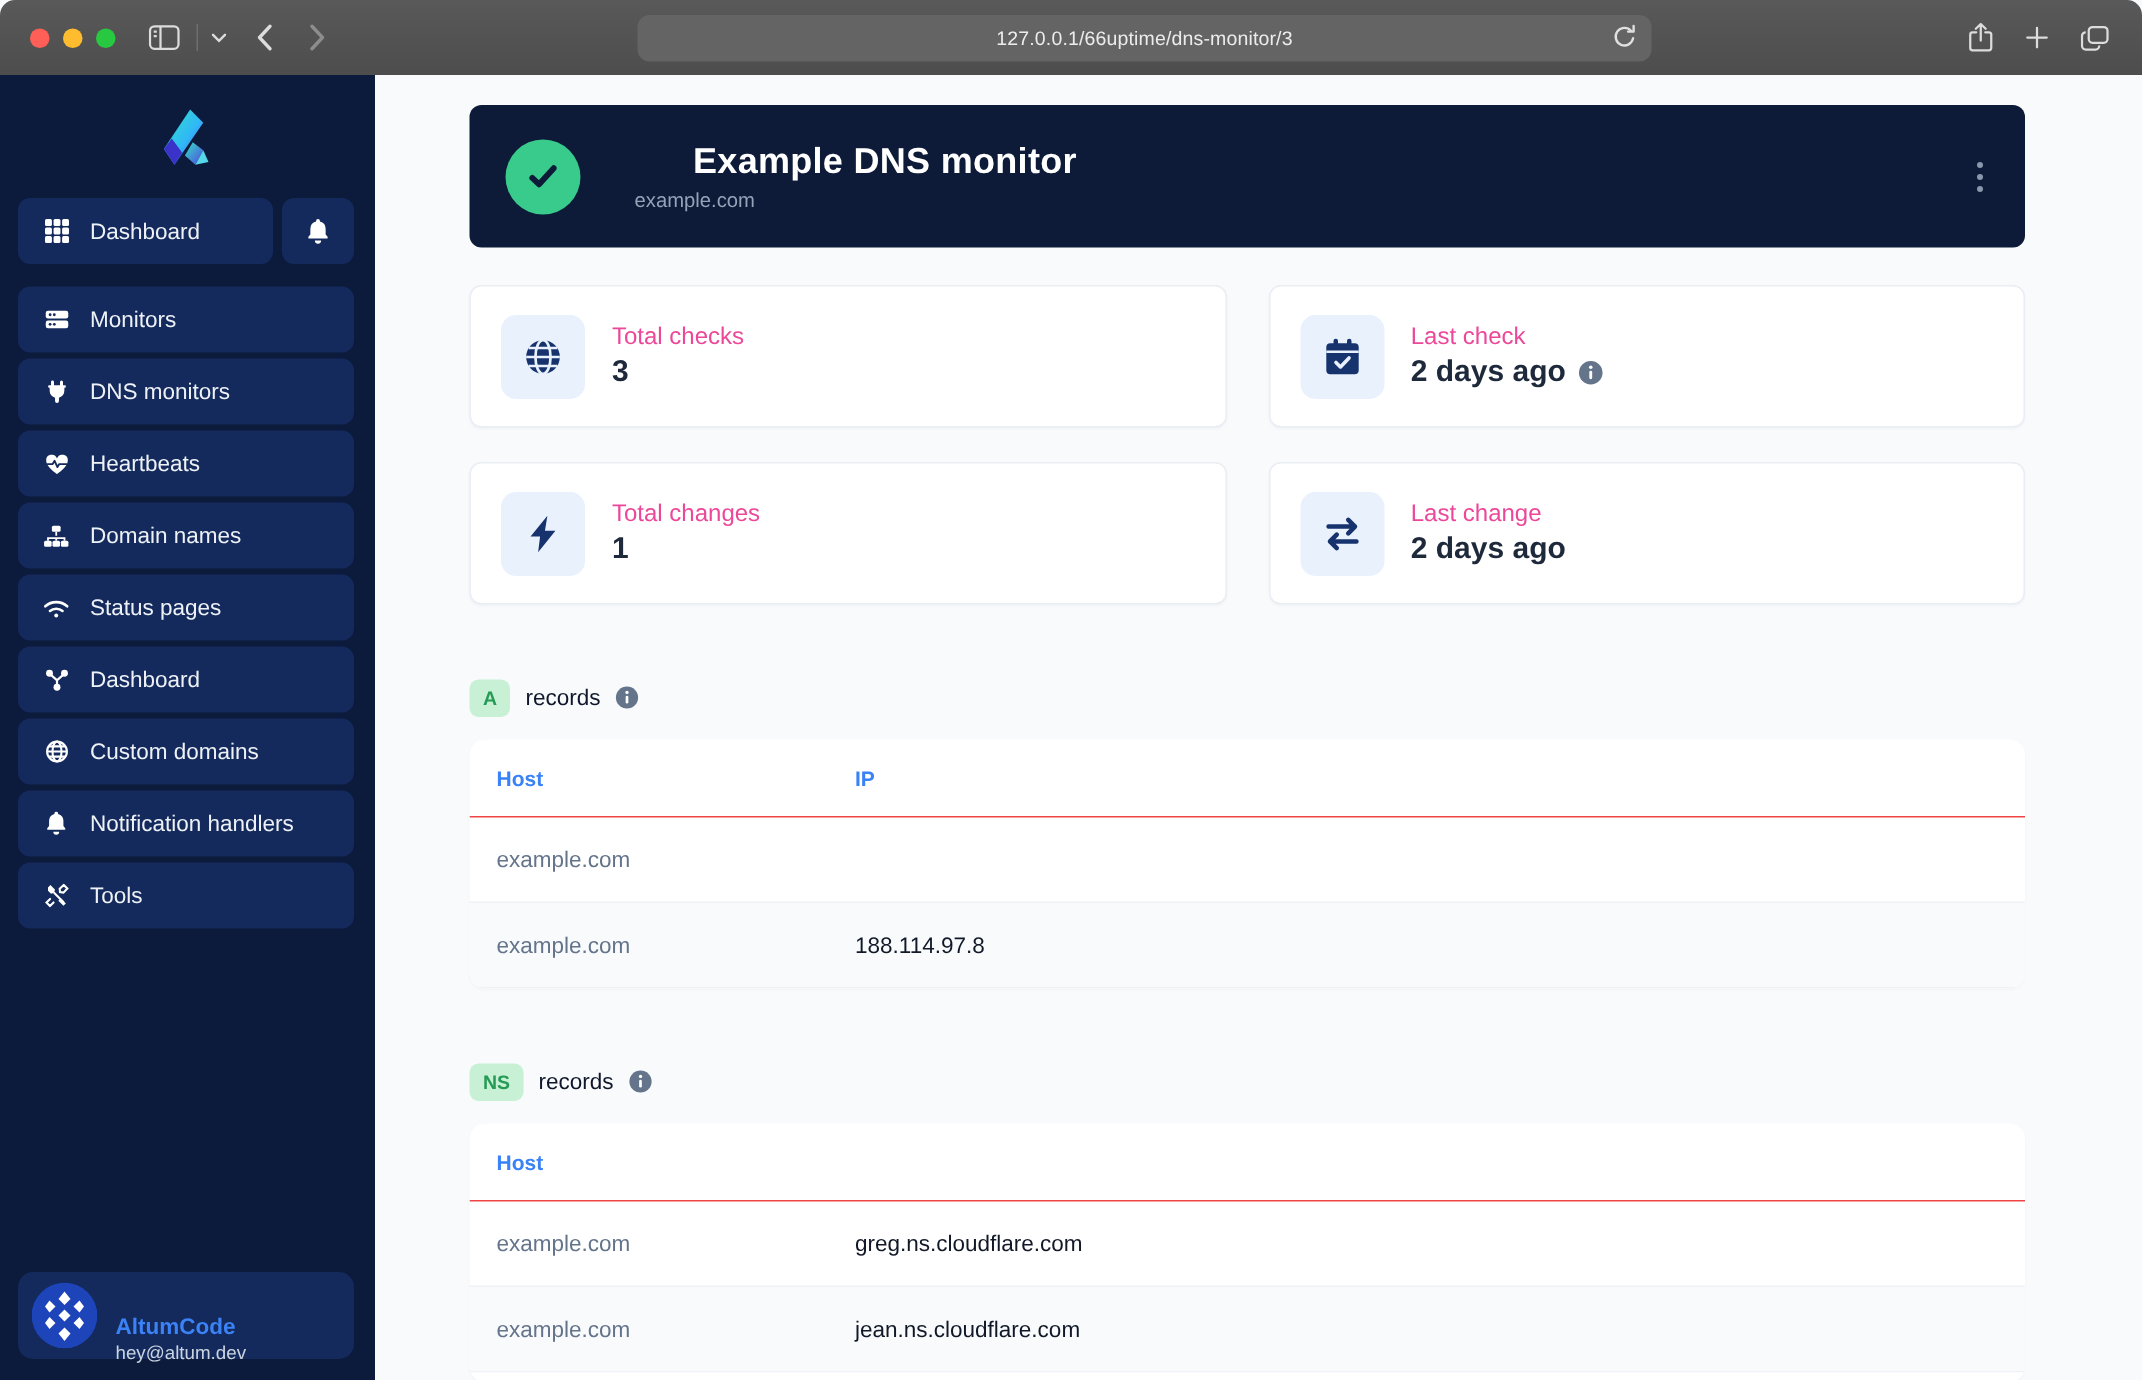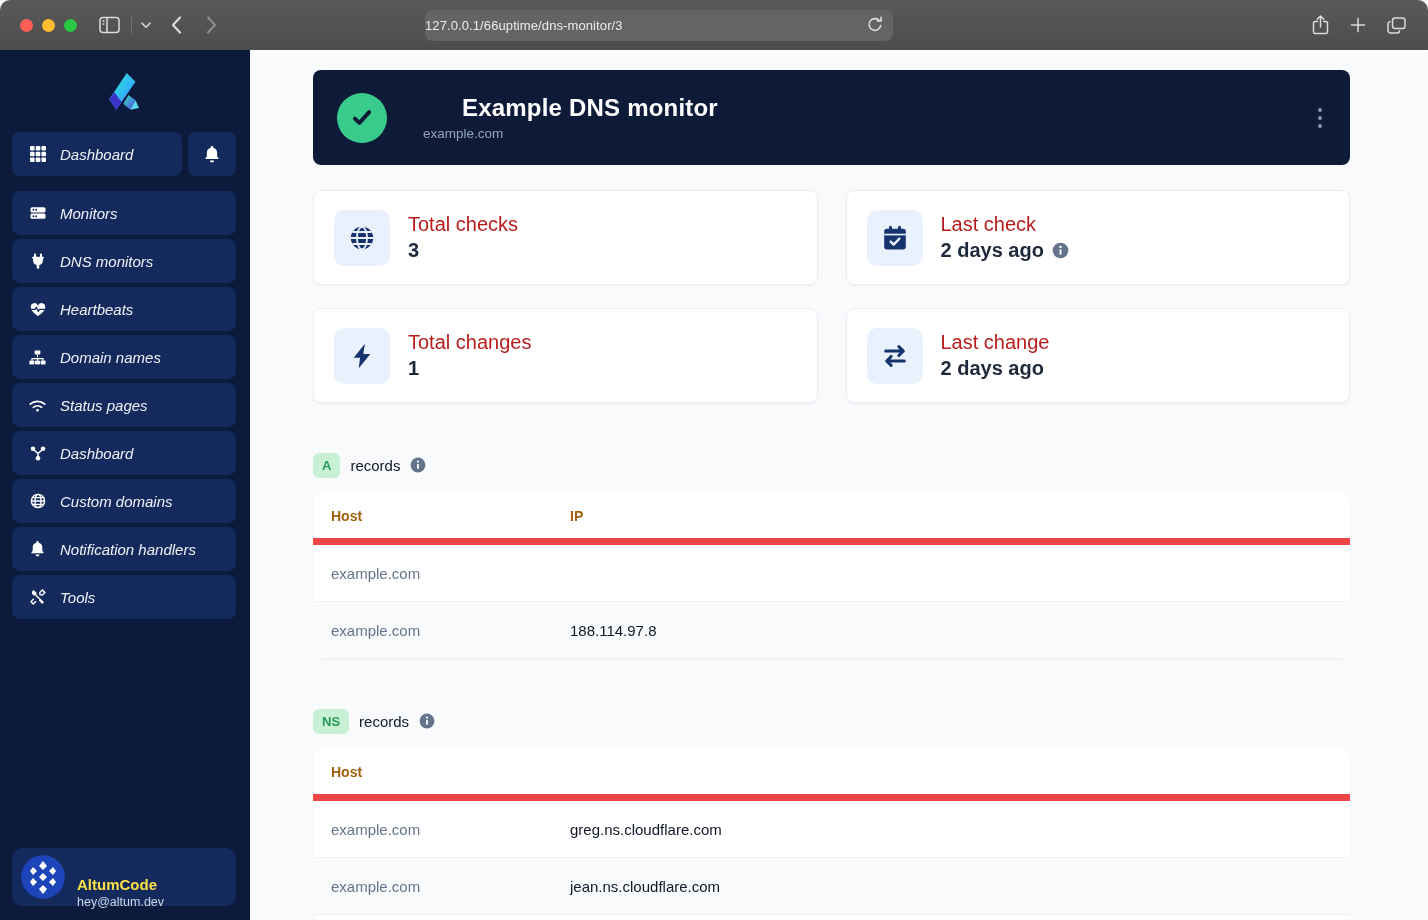--- a/index.html
+++ b/index.html
@@ -10,45 +10,45 @@
   .chrome { position:absolute; top:0; left:0; width:1428px; height:50px;
             background:linear-gradient(#595959,#4d4d4d); border-radius:10px 10px 0 0;
             display:flex; align-items:center; z-index:10; }
   .traffic { display:flex; gap:9px; margin-left:20px; }
   .traffic span { width:13px; height:13px; border-radius:50%; display:block; }
   .t-red{background:#ff5f57;} .t-yellow{background:#febc2e;} .t-green{background:#28c840;}
   .chrome-icons { display:flex; align-items:center; color:#dcdcdc; }
   .chrome-btn { display:flex; align-items:center; justify-content:center; background:none; border:none; color:#dcdcdc; cursor:default; padding:0; }
   .chrome-sep { width:1px; height:18px; background:#6e6e6e; margin:0 9px 0 11px; }
   .dim { color:#8d8d8d; }
-  .urlbar { position:absolute; left:425px; top:10px; width:468px; height:31px;
-            background:#646464; border-radius:8px; display:flex; align-items:center; }
+  .urlbar { position:absolute; left:425px; top:10px; width:676px; height:31px;
+            background:#646464; border-radius:8px; display:flex; align-items:center; justify-content:center; }
   .urlbar .url-text { color:#ececec; font-size:13px; letter-spacing:.1px; }
   .urlbar .reload { position:absolute; right:9px; top:6px; color:#e0e0e0; }
   .chrome-right { position:absolute; right:22px; top:0; height:50px; display:flex; align-items:center; gap:21px; color:#e0e0e0; }
 
   
   .app { position:absolute; top:50px; left:0; width:1428px; height:870px; display:flex; }
 
   
   .sidebar { width:250px; background:#0c1a3c; position:relative; flex-shrink:0; }
   .logo-wrap { display:flex; justify-content:center; padding:16px 0 10px 0; }
-  .nav { padding:0 14px 0 12px;font-style:italic; }
+  .nav { padding:0 14px 0 12px; }
   .nav-row { display:flex; gap:6px; }
   .nav-item { height:44px; background:#142a5c; border-radius:8px; display:flex; align-items:center;
               padding-left:17px; gap:14px; color:#eef2f7; font-size:15px; margin-bottom:4px; cursor:pointer; }
   .nav-item .nicon { width:17px; display:flex; justify-content:center; color:#ffffff; flex-shrink:0; }
   .nav-item.flex1 { flex:1; margin-bottom:0; }
   .bell-btn { width:48px; height:44px; background:#142a5c; border-radius:8px; display:flex;
               align-items:center; justify-content:center; color:#fff; cursor:pointer; }
   .nav-row-wrap { margin-bottom:15px; }
   .user-card { position:absolute; left:12px; right:14px; bottom:14px; height:58px; background:#142a5c;
                border-radius:10px; display:flex; align-items:center; padding-left:9px; gap:12px; cursor:pointer; }
   .avatar { width:44px; height:44px; border-radius:50%; flex-shrink:0; overflow:hidden; }
-  .user-name { color:#fde047; font-size:15px; font-weight:bold;margin-top:31px; }
+  .user-name { color:#3b82f6; font-size:15px; font-weight:bold;margin-top:31px; }
   .user-email { color:#cbd5e1; font-size:12.5px; margin-top:2px; }
 
   
   .main { flex:1; overflow:hidden; }
   .content { margin:20px 0 0 63px; width:1037px; }
 
   .header-card { height:95px; background:#0d1b38; border-radius:8px; display:flex; align-items:center;
                  padding:0 24px; position:relative; }
   .status-circle { width:50px; height:50px; border-radius:50%; background:#38cb8c; display:flex;
                    align-items:center; justify-content:center; margin-right:36px; flex-shrink:0; }
@@ -56,33 +56,33 @@
   .header-sub { color:#94a3b8; font-size:13.5px; margin-top:4px; }
   .kebab { position:absolute; right:22px; top:50%; transform:translateY(-50%); display:flex;
            flex-direction:column; gap:4px; padding:6px; cursor:pointer; }
   .kebab span { width:4px; height:4px; border-radius:50%; background:#8b97ad; display:block; }
 
   .stats { display:grid; grid-template-columns:1fr 1fr; column-gap:28px; row-gap:23px; margin-top:25px; }
   .stat-card { background:#ffffff; border:1px solid #e9eef5; border-radius:8px; height:95px;
                display:flex; align-items:center; padding-left:20px; box-shadow:0 1px 2px rgba(15,23,42,.04); }
   .stat-icon { width:56px; height:56px; border-radius:10px; background:#e9f1fd; color:#16336d;
                display:flex; align-items:center; justify-content:center; margin-right:18px; flex-shrink:0; }
-  .stat-label { color:#b91c1c; font-size:20px; }
+  .stat-label { color:#ec4899; font-size:16px; }
   .stat-value { color:#1e293b; font-size:20px; font-weight:bold; margin-top:3px; display:flex; align-items:center; gap:8px; }
 
   .section { margin-top:47px; }
   .section-head { display:flex; align-items:center; gap:10px; margin-bottom:13px; height:30px; }
   .badge { background:#c8f0d5; color:#259b56; font-size:13px; font-weight:bold; border-radius:6px;
            padding:6px 9px; line-height:1; }
   .section-title { color:#0f172a; font-size:15px; }
   .info-icon { display:inline-flex; cursor:pointer; }
 
   .table-card { background:#ffffff; border-radius:10px; overflow:hidden; box-shadow:0 1px 2px rgba(15,23,42,.03); }
   .trow { display:flex; align-items:center; height:52px; }
-  .trow.head { border-bottom:7px solid #ef4444; color:#a16207; font-weight:bold; font-size:14px; }
+  .trow.head { border-bottom:1px solid #ef4444; color:#3b82f6; font-weight:bold; font-size:14px; }
   .trow.body { height:57px; font-size:15px; border-bottom:1px solid #eef2f7; }
   .trow.body:nth-child(odd) { background:#f8fafc; }
   .cell1 { width:257px; padding-left:18px; flex-shrink:0; }
   .cell2 { flex:1; }
   .trow.body .cell1 { color:#64748b; }
   .trow.body .cell2 { color:#111827; }
   .table-stub { height:6px; background:#ffffff; }
 
   svg { display:block; }
 </style>

